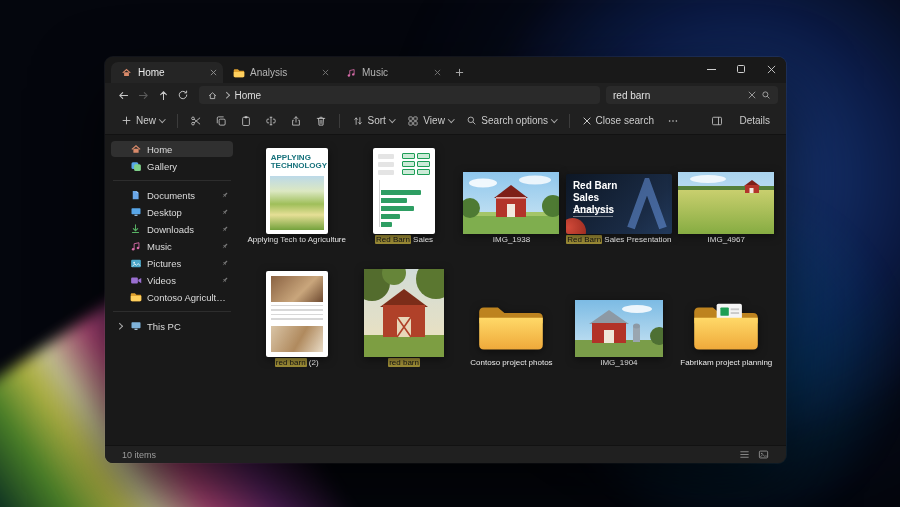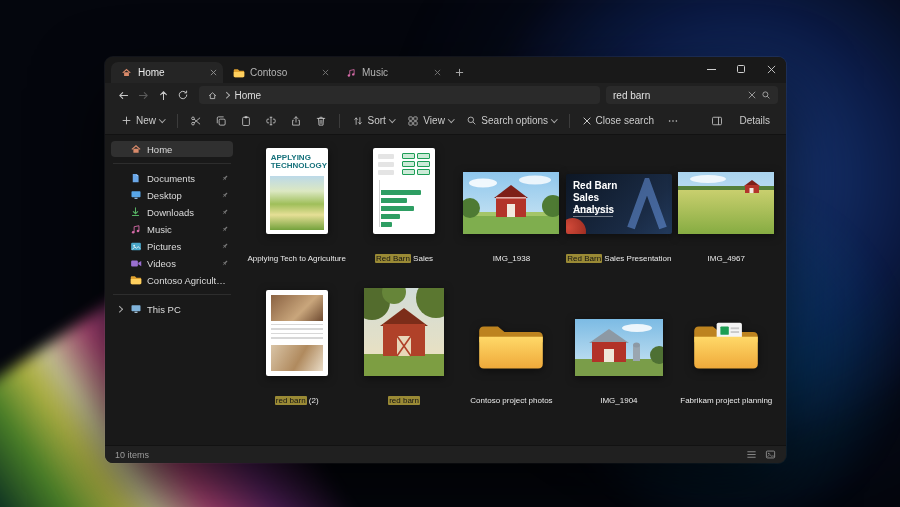--- a/index.html
+++ b/index.html
@@ -84,21 +84,21 @@
   .side-item.selected { background:#303030; }
   .si-gutter { width:9px; flex:none; display:flex; justify-content:center; }
   .si-ico { width:13px; flex:none; display:flex; align-items:center; justify-content:center; }
   .si-label { overflow:hidden; text-overflow:ellipsis; }
   .pin { margin-left:auto; opacity:.75; flex:none; display:flex; }
   .side-div { height:1px; background:#2d2d2d; margin:5px 2px; }
   
   .content { flex:1; display:grid; grid-template-columns:repeat(5,1fr); align-content:start; padding:5px 6px 0; row-gap:16px; }
   .tile { display:flex; flex-direction:column; align-items:center; padding:2px 0; }
   .thumb { height:92px; display:flex; align-items:flex-end; justify-content:flex-end; filter:drop-shadow(0 2px 4px rgba(0,0,0,.5)); }
-  .tile-label { margin-top:20px; font-size:8px; line-height:1.25; color:#eaeaea; text-align:center; white-space:nowrap; }
+  .tile-label { margin-top:1px; font-size:8px; line-height:1.25; color:#eaeaea; text-align:center; white-space:nowrap; }
   .hl { background:#9a8a35; color:#141414; padding:0 1px; border-radius:1px; }
   .hl:empty { display:none; }
   
   .doc-page { width:62px; height:86px; background:#ffffff; border-radius:2px; overflow:hidden; display:flex; flex-direction:column; }
   .doc1-title { color:#17727c; font-weight:bold; font-size:8px; line-height:1.05; padding:6px 5px 2px; }
   .doc1-photo { flex:1; margin:3px 4px 4px; background:linear-gradient(180deg,#bcd9e8 0%,#dce8c2 28%,#9fbf5a 52%,#e6df96 72%,#74a23c 100%); }
   .doc2-photo-a { height:26px; margin:5px 5px 3px; background:linear-gradient(135deg,#8a6242,#c9a67c 60%,#6e4a30); }
   .doc2-lines { height:18px; margin:0 5px; background:repeating-linear-gradient(180deg,#d8d8d8 0 1.5px, transparent 1.5px 4.5px); }
   .doc2-photo-b { flex:1; margin:3px 5px 5px; background:linear-gradient(120deg,#d9c4a6,#b08a5e 55%,#e9dcc7); }
   .xls-table { margin:5px 5px 2px; display:flex; flex-direction:column; gap:2px; }
@@ -107,21 +107,21 @@
   .xls-trow .lbl { width:16px; background:#e4e4e4; margin-right:auto; }
   .xls-trow .val { width:13px; background:#cdebd8; border:1px solid #1e9e57; height:6px; }
   .xls-bars { flex:1; margin:3px 7px 7px 6px; display:flex; flex-direction:column; gap:3px; justify-content:flex-end; border-left:1px solid #d5d5d5; padding-left:1px; }
   .xls-bars i { height:5px; background:#2e9e63; border-radius:0 1px 1px 0; display:block; }
   .ppt-slide { width:106px; height:60px; background:linear-gradient(135deg,#0d1725 0%,#1a2b45 70%,#223a5c 100%); border-radius:2px; position:relative; overflow:hidden; }
   .ppt-title { color:#fff; font-size:10px; font-weight:bold; line-height:1.2; padding:6px 0 0 7px; width:62px; }
   .ppt-lines { position:absolute; left:7px; top:34px; width:40px; height:10px; background:repeating-linear-gradient(180deg,rgba(255,255,255,.4) 0 1px, transparent 1px 4px); }
   .ppt-glyph { position:absolute; right:2px; top:4px; }
   .ppt-dot { position:absolute; left:-7px; bottom:-11px; width:27px; height:27px; border-radius:50%; background:radial-gradient(circle at 35% 35%, #d14a39, #8f241a); }
   
-  .statusbar { height:18px; background:#202020; border-top:1px solid #121212; display:flex; align-items:center; padding:0 10px; font-size:9px; color:#9c9c9c; flex:none; }
+  .statusbar { height:18px; background:#202020; border-top:1px solid #121212; display:flex; align-items:center; padding:0 17px; font-size:9px; color:#9c9c9c; flex:none; }
   .status-icons { margin-left:auto; display:flex; gap:8px; }
   .status-icons span { display:flex; align-items:center; }
   svg { display:block; }
 </style>
 </head>
 <body>
 
 <div class="wallpaper">
   <div class="bloom"></div>
   <div class="bloom2"></div>
@@ -145,21 +145,21 @@
           </svg>
       </span>
     </div>
     <div class="tab">
       <span class="si-ico">
         <svg width="12" height="10" viewBox="0 0 16 12">
             <path d="M1 2.5C1 1.7 1.7 1 2.5 1h4l2 2h5c.8 0 1.5.7 1.5 1.5V10c0 .8-.7 1.5-1.5 1.5h-11C1.7 11.5 1 10.8 1 10z" fill="#dfa12f"></path>
             <path d="M1 4.6h14V10c0 .8-.7 1.5-1.5 1.5h-11C1.7 11.5 1 10.8 1 10z" fill="#ffd05e"></path>
           </svg>
       </span>
-      <span class="tab-label">Contoso</span>
+      <span class="tab-label">Analysis</span>
       <span class="tab-close">
         <svg width="7" height="7" viewBox="0 0 8 8">
             <path d="M1 1l6 6M7 1 1 7" stroke="#999" stroke-width="1"></path>
           </svg>
       </span>
     </div>
     <div class="tab">
       <span class="si-ico">
         <svg width="10" height="10" viewBox="0 0 16 16">
             <path d="M6 12V4l7-1.5V10" fill="none" stroke="#d66ba8" stroke-width="1.3"></path>
@@ -367,20 +367,30 @@
     <div class="sidebar">
       <div class="side-item selected">
         <span class="si-gutter"></span>
         <span class="si-ico">
           <svg width="12" height="12" viewBox="0 0 16 16">
               <path d="M2.5 8.5 8 3.6l5.5 4.9" fill="none" stroke="#d98a6a" stroke-width="1.6"></path>
               <path d="M4.5 7.8V13h7V7.8z" fill="#d98a6a"></path>
             </svg>
         </span>
         <span class="si-label">Home</span>
+      </div>
+      <div class="side-item">
+        <span class="si-gutter"></span>
+        <span class="si-ico">
+          <svg width="12" height="12" viewBox="0 0 16 16">
+              <rect x="2" y="3" width="9" height="9" rx="2" fill="#58a6e8"></rect>
+              <rect x="5.5" y="5.5" width="9" height="9" rx="2" fill="#7fd08a"></rect>
+            </svg>
+        </span>
+        <span class="si-label">Gallery</span>
       </div>
       <div class="side-div"></div>
       <div class="side-item">
         <span class="si-gutter"></span>
         <span class="si-ico">
           <svg width="11" height="12" viewBox="0 0 16 16">
               <path d="M4 2h5.5L12.5 5v9H4z" fill="#6aa7e8"></path>
               <path d="M9.5 2v3h3z" fill="#a9cdf2"></path>
             </svg>
         </span>

